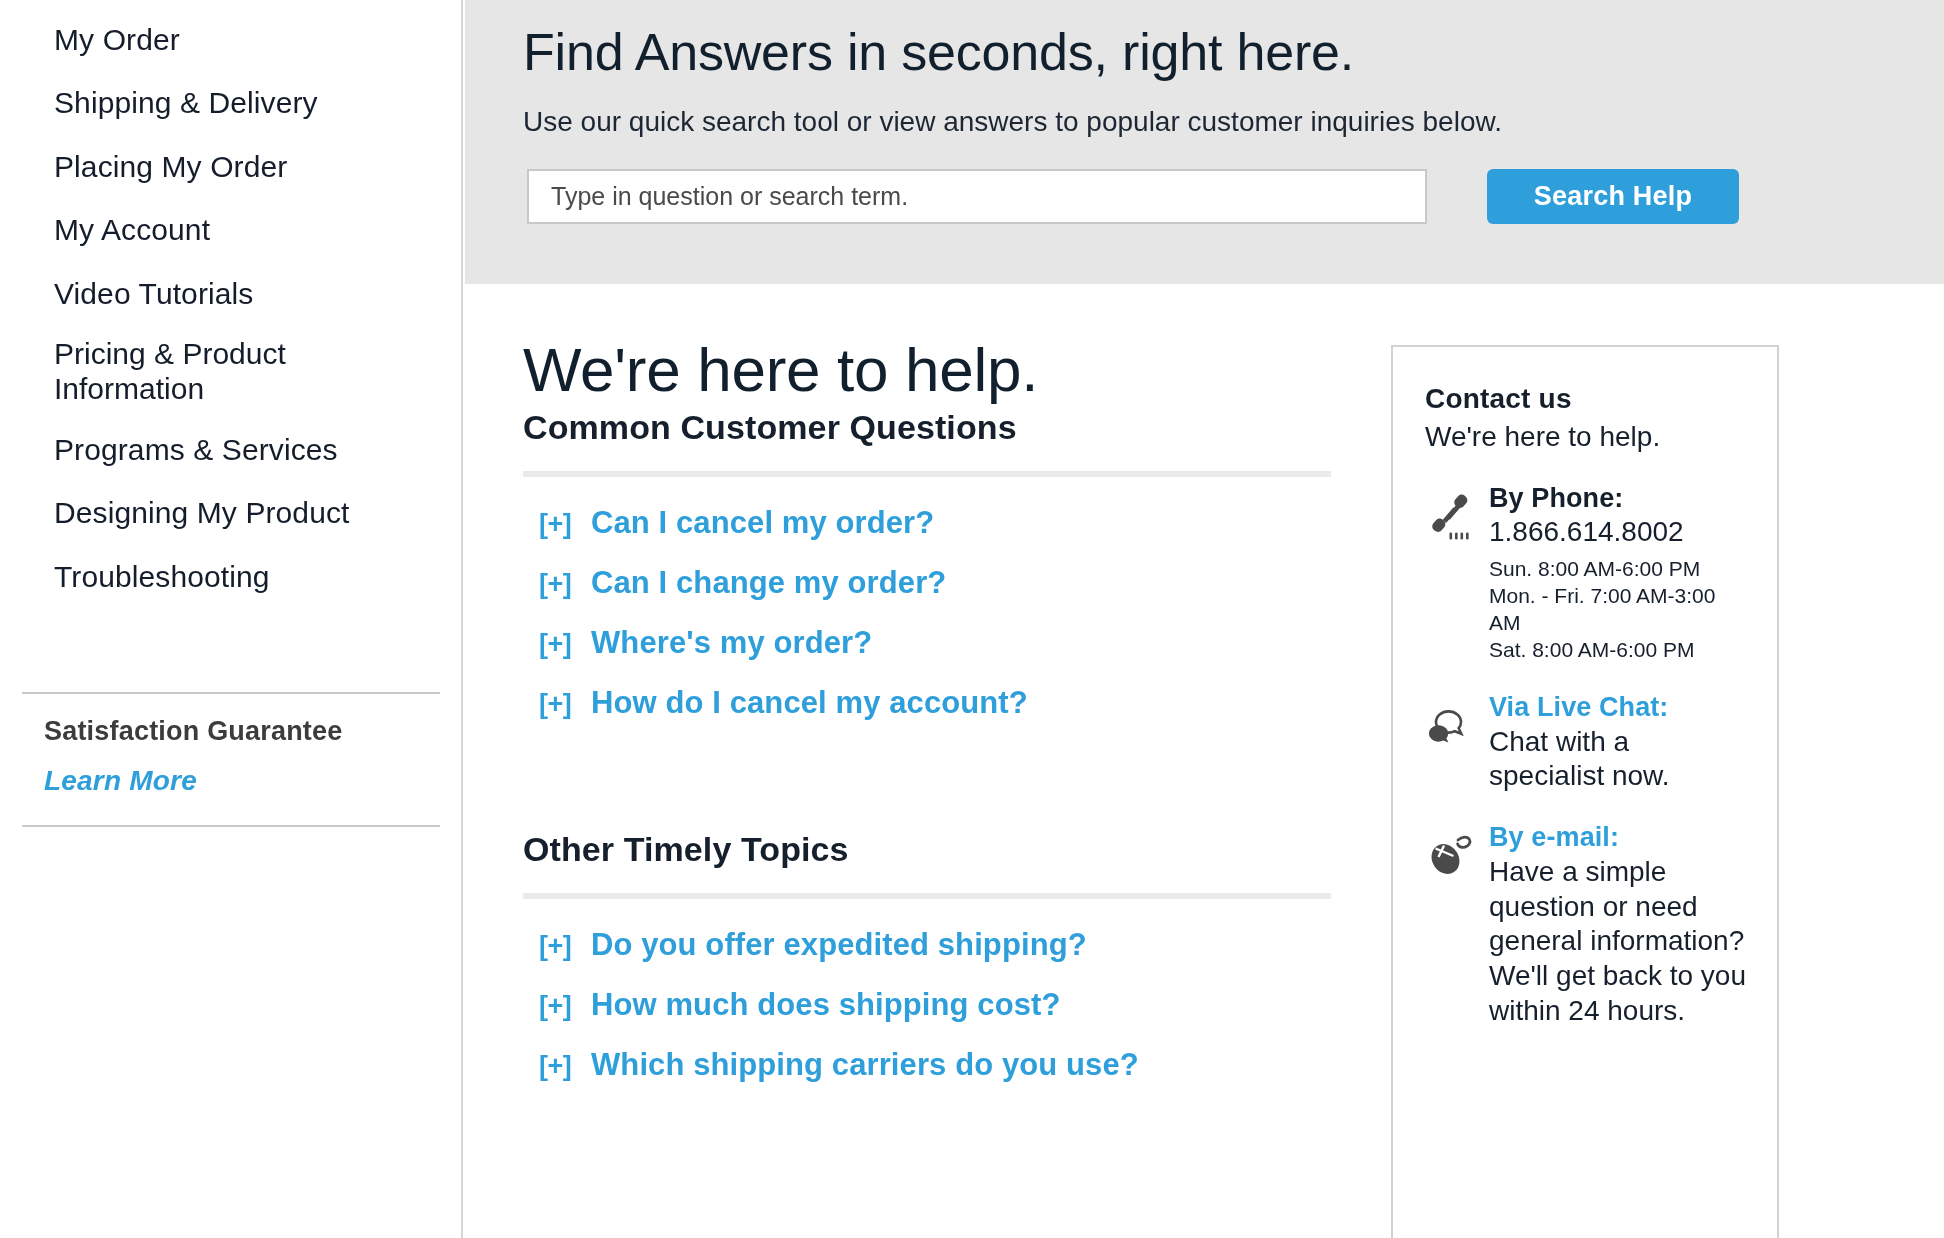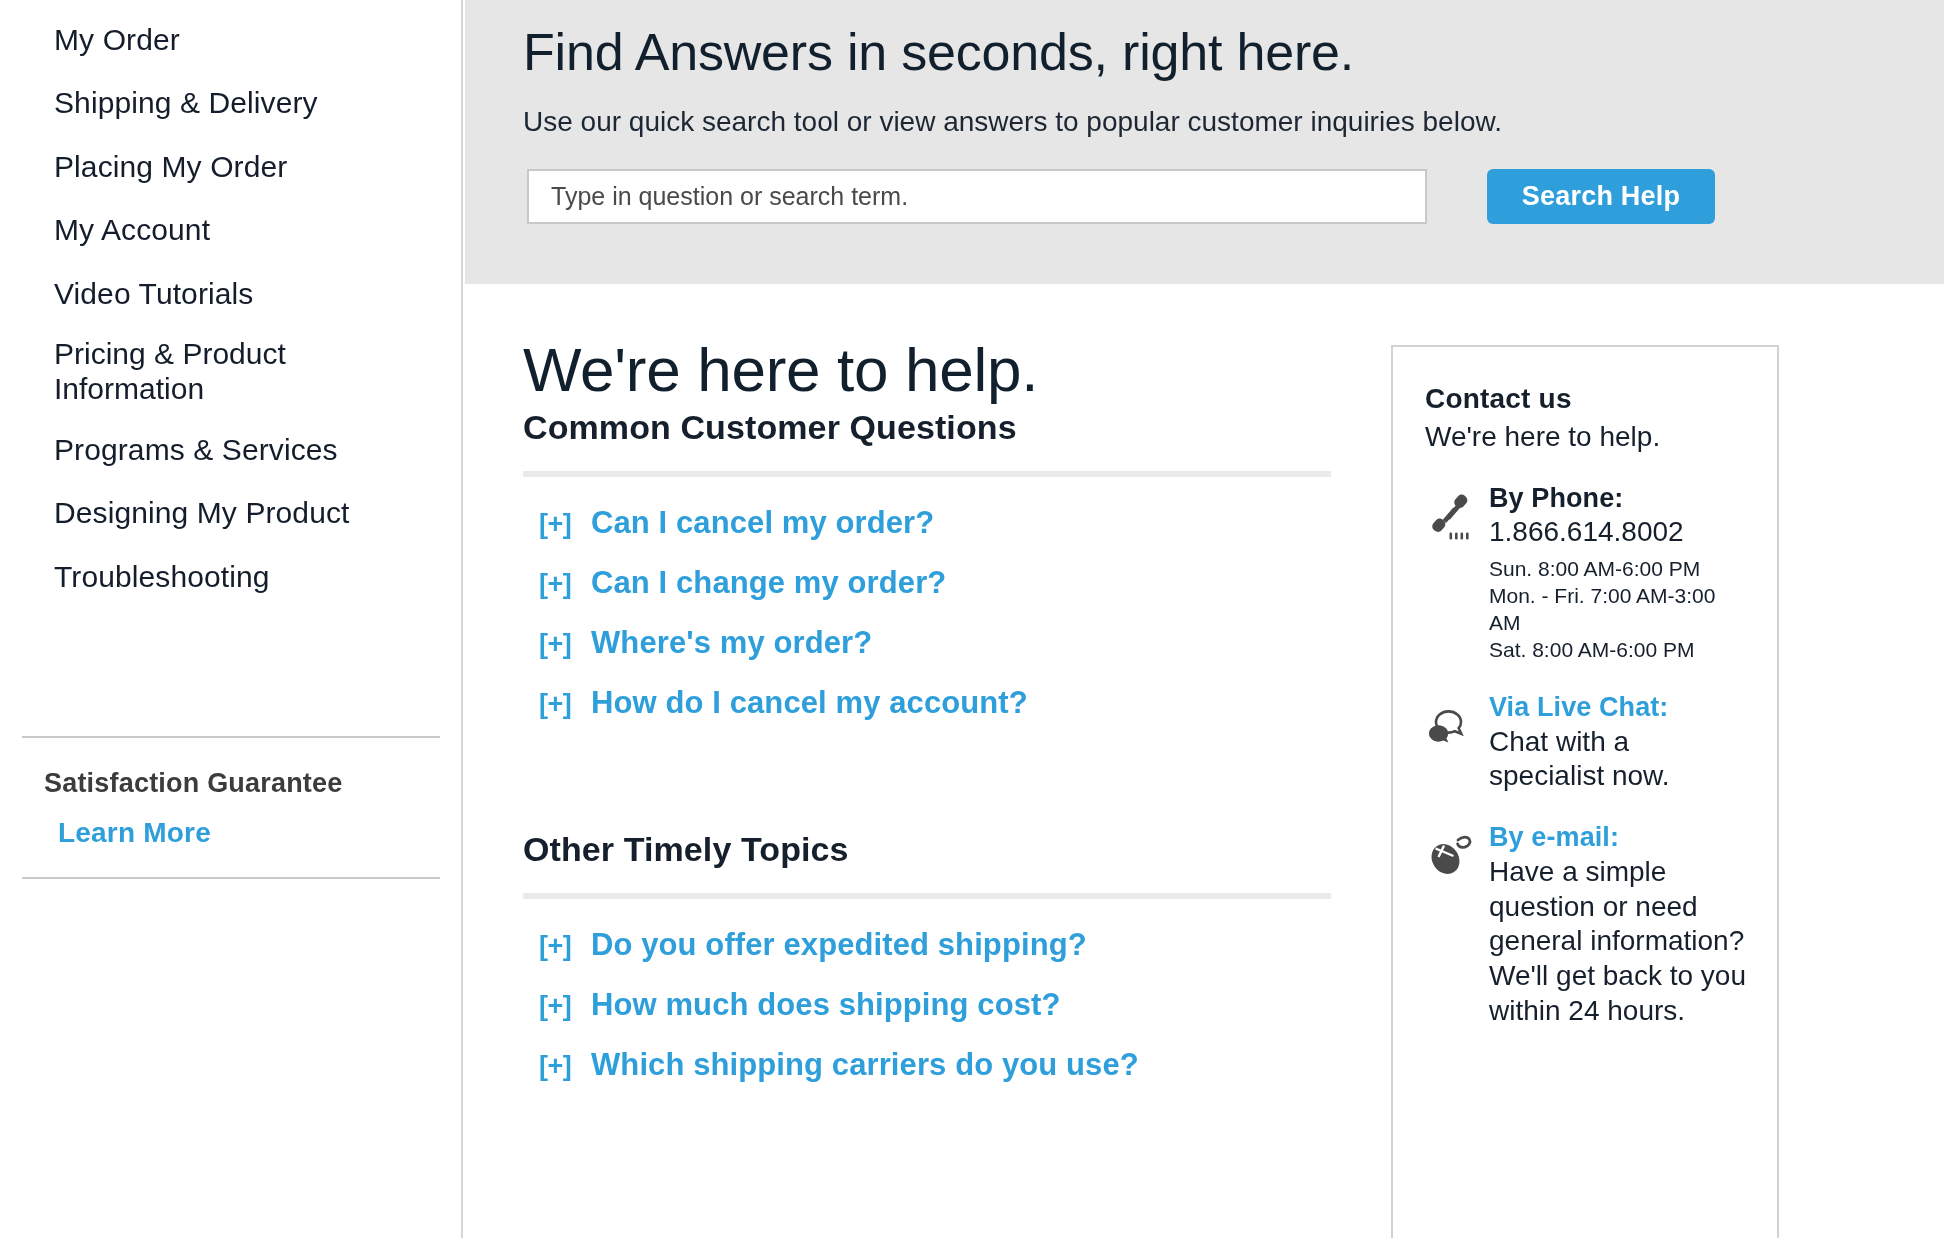--- a/index.html
+++ b/index.html
@@ -57,42 +57,43 @@
   .nav-item-wrap .nav-line {
     display: block;
     font-size: 30px;
     line-height: 1.18;
     color: #141d2b;
   }
 
   .guarantee-box {
     position: absolute;
     left: 22px;
-    top: 736px;
+    top: 692px;
     width: 418px;
     border-top: 2px solid #c9c9c9;
     border-bottom: 2px solid #c9c9c9;
-    padding: 30px 0 28px 0;
+    padding: 22px 0 28px 0;
     box-sizing: border-box;
   }
   .guarantee-title {
     font-size: 27px;
     font-weight: 700;
     color: #3c3c3c;
     letter-spacing: 0.2px;
     margin: 0 0 18px 22px;
   }
   .guarantee-link {
     font-size: 28px;
     font-weight: 700;
     color: #2e9fda;
-    margin-left: 36px;
+    margin-left: 22px;
     display: inline-block;
     cursor: pointer;
     letter-spacing: 0.2px;
+    font-style: italic;
   }
 
   
   .search-header {
     position: absolute;
     left: 465px;
     top: 0;
     width: 1479px;
     height: 284px;
     background: #e6e6e6;
@@ -133,21 +134,21 @@
     font-family: "Liberation Sans", sans-serif;
     font-size: 25px;
     color: #3b3b3b;
     padding: 0 22px;
     box-sizing: border-box;
     outline: none;
   }
   .search-input::placeholder { color: #4a4a4a; opacity: 1; }
   .search-btn {
     margin-left: 18px;
-    width: 228px;
+    width: 252px;
     height: 55px;
     background: #2e9fda;
     border: none;
     border-radius: 6px;
     color: #ffffff;
     font-family: "Liberation Sans", sans-serif;
     font-size: 27px;
     font-weight: 700;
     letter-spacing: 0.2px;
     cursor: pointer;

